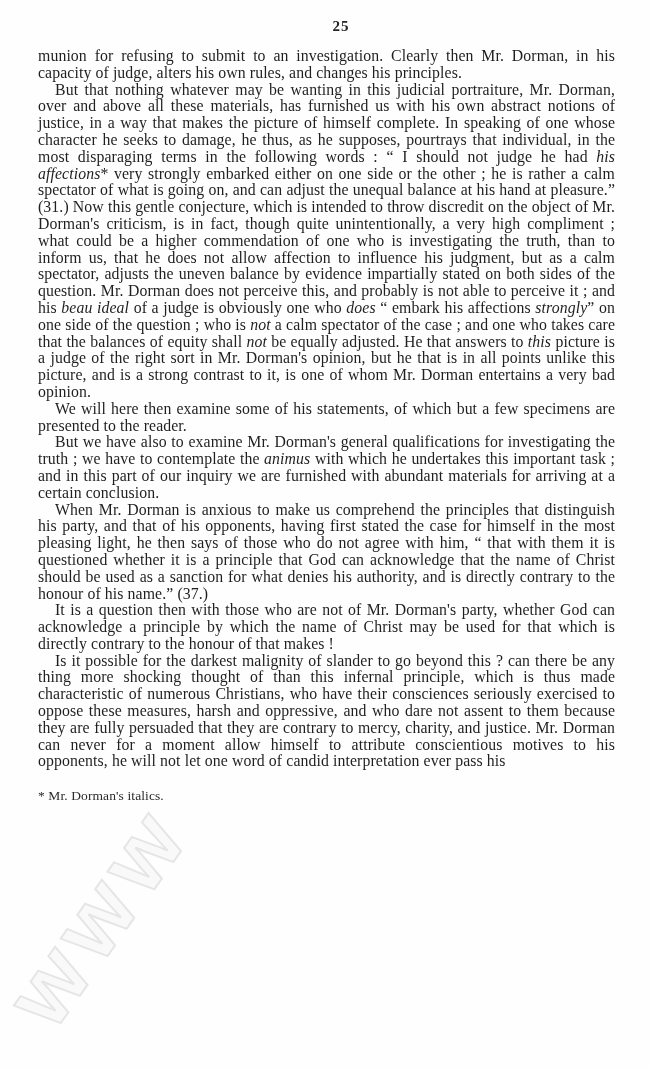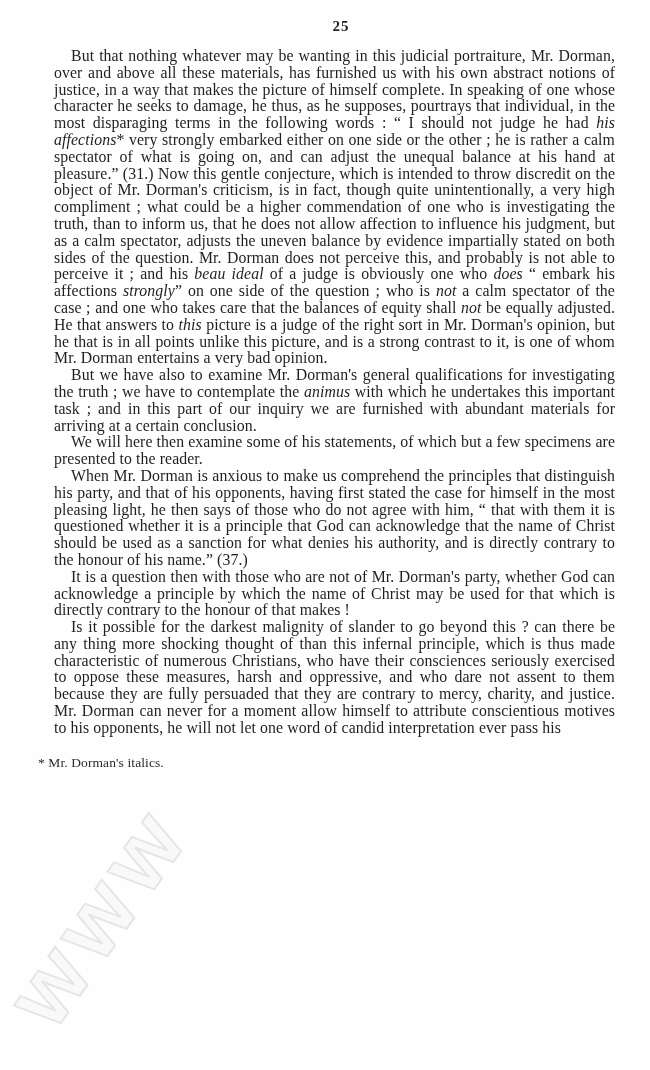--- a/index.html
+++ b/index.html
@@ -35,21 +35,20 @@
     font-size: 15.8px;
     line-height: 16.8px;
     text-align: justify;
     letter-spacing: 0.1px;
   }
   .content p {
     margin: 0;
   }
   .content p.indent {
     text-indent: 17px;
-    margin-left: 16px;
   }
   .footnote {
     text-align: left;
     font-size: 13.5px;
     margin-top: 18px;
     color: #2a2a2a;
   }
   .watermark {
     position: absolute;
     left: -15px;
@@ -68,22 +67,23 @@
   }
 </style>
 </head>
 <body>
 
 <div class="page">
   <div class="watermark">www</div>
   <div class="page-number">25</div>
   <div class="content">
 
+  <p><span>munion for refusing to submit to an investigation.  Clearly then Mr. Dorman, in his capacity of judge, alters his own rules, and changes his principles.</span></p>
       <p class="indent"><span>But that nothing whatever may be wanting in this judicial portraiture, Mr. Dorman, over and above all these materials, has furnished us with his own abstract notions of justice, in a way that makes the picture of himself complete.  In speaking of one whose character he seeks to damage, he thus, as he supposes, pourtrays that individual, in the most disparaging terms in the following words : “ I should not judge he had </span><i>his affections</i><span>* very strongly embarked either on one side or the other ; he is rather a calm spectator of what is going on, and can adjust the unequal balance at his hand at pleasure.”  (31.)  Now this gentle conjecture, which is intended to throw discredit on the object of Mr. Dorman's criticism, is in fact, though quite unintentionally, a very high compliment ;  what could be a higher commendation of one who is investigating the truth, than to inform us, that he does not allow affection to influence his judgment, but as a calm spectator, adjusts the uneven balance by evidence impartially stated on both sides of the question.  Mr. Dorman does not perceive this, and probably is not able to perceive it ; and his </span><i>beau ideal</i><span> of a judge is obviously one who </span><i>does</i><span> “ embark his affections </span><i>strongly</i><span>” on one side of the question ;  who is </span><i>not</i><span> a calm spectator of the case ; and one who takes care that the balances of equity shall </span><i>not</i><span> be equally adjusted.  He that answers to </span><i>this</i><span> picture is a judge of the right sort in Mr. Dorman's opinion, but he that is in all points unlike this picture, and is a strong contrast to it, is one of whom Mr. Dorman entertains a very bad opinion.</span></p>
+      <p class="indent"><span>We will here then examine some of his statements, of which but a few specimens are presented to the reader.</span></p>
       <p class="indent"><span>But we have also to examine Mr. Dorman's general qualifications for investigating the truth ; we have to contemplate the </span><i>animus</i><span>  with which he undertakes this important task ; and in this part of our inquiry we are furnished with abundant materials for arriving at a certain conclusion.</span></p>
-      <p class="indent"><span>We will here then examine some of his statements, of which but a few specimens are presented to the reader.</span></p>
       <p class="indent"><span>When Mr. Dorman is anxious to make us comprehend the principles that distinguish his party, and that of his opponents, having first stated the case for himself in the most pleasing light, he then says of those who do not agree with him, “ that with them it is questioned whether it is a principle that God can acknowledge that the name of Christ should be used as a sanction for what denies his authority, and is directly contrary to the honour of his name.”  (37.)</span></p>
       <p class="indent"><span>It is a question then with those who are not of Mr. Dorman's party, whether God can acknowledge a principle by which the name of Christ may be used for that which is directly contrary to the honour of that makes !</span></p>
       <p class="indent"><span>Is it possible for the darkest malignity of slander to go beyond this ? can there be any thing more shocking thought of than this infernal principle, which is thus made characteristic of numerous Christians, who have their consciences seriously exercised to oppose these measures, harsh and oppressive, and who dare not assent to them because they are fully persuaded that they are contrary to mercy, charity, and justice.  Mr. Dorman can never for a moment allow himself to attribute conscientious motives to his opponents, he will not let one word of candid interpretation ever pass his</span></p>
       <div class="footnote">* Mr. Dorman's italics.</div>
     </div>
   <div class="content" style="position:static;"></div>
 </div>
 
 </body></html>

